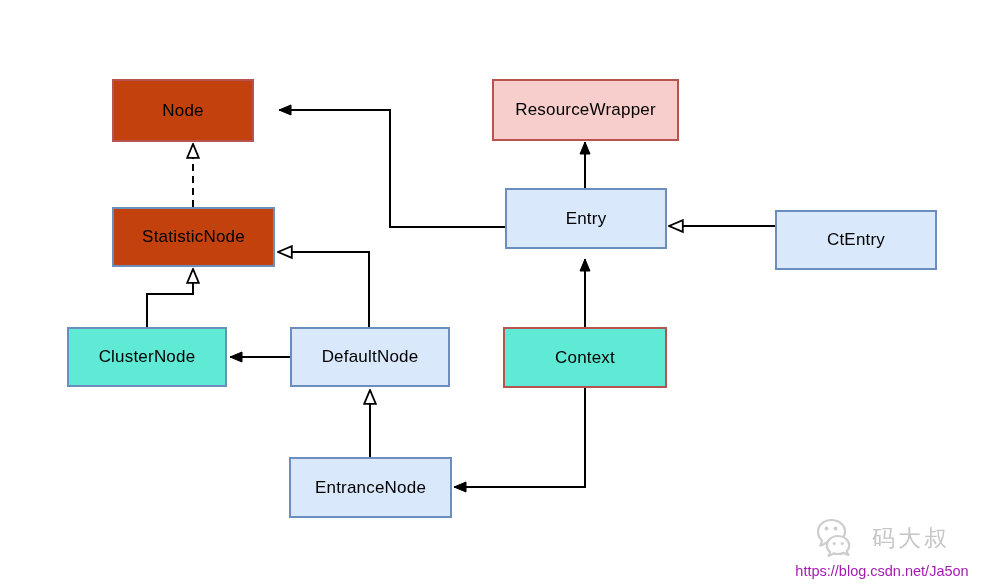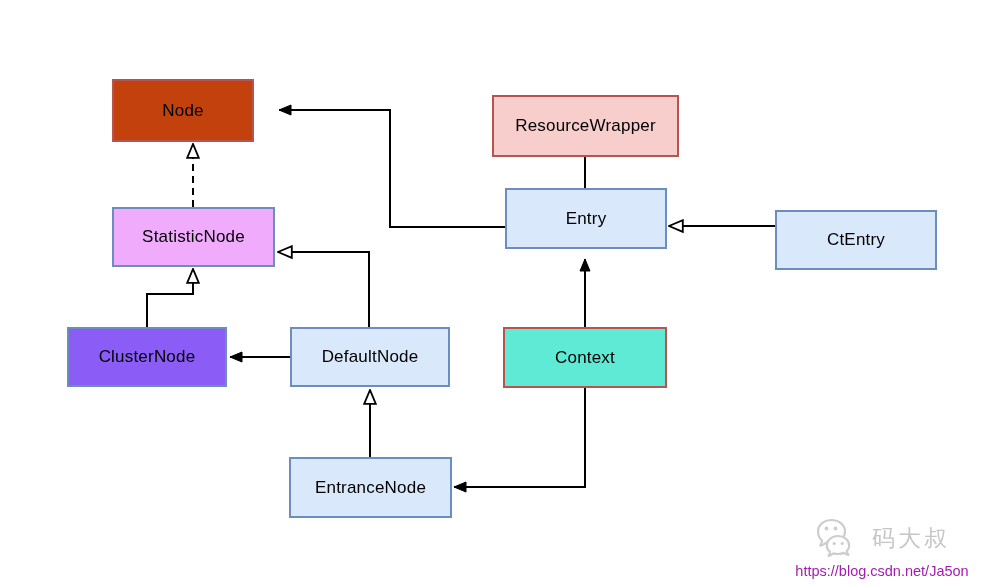--- a/index.html
+++ b/index.html
@@ -49,37 +49,37 @@
       <path d="M369,327 L369,252 L278,252" marker-end="url(#hollow)"></path>
       <path d="M290,357 L230,357" marker-end="url(#filled)"></path>
       <path d="M370,457 L370,390" marker-end="url(#hollow)"></path>
     </g>
   </svg>
 
   <div class="dnode pink" style="left: 112px; top: 79px; width: 142px; height: 63px; background: #c2410c; border-color: rgb(184, 84, 80);">
     <span>Node</span>
   </div>
 
-  <div class="dnode pink" style="left: 492px; top: 79px; width: 187px; height: 62px; background: rgb(248, 206, 204); border-color: rgb(184, 84, 80); margin-top: 16px;">
+  <div class="dnode pink" style="left: 492px; top: 79px; width: 187px; height: 62px; background: rgb(248, 206, 204); border-color: rgb(184, 84, 80);">
     <span>ResourceWrapper</span>
   </div>
 
-  <div class="dnode blue" style="left: 112px; top: 207px; width: 163px; height: 60px; background: #f0abfc; border-color: rgb(108, 142, 191);">
+  <div class="dnode blue" style="left: 112px; top: 207px; width: 163px; height: 60px; background: #c2410c; border-color: rgb(108, 142, 191);">
     <span>StatisticNode</span>
   </div>
 
   <div class="dnode blue" style="left: 505px; top: 188px; width: 162px; height: 61px; background: rgb(218, 232, 252); border-color: rgb(108, 142, 191);">
     <span>Entry</span>
   </div>
 
   <div class="dnode blue" style="left: 775px; top: 210px; width: 162px; height: 60px; background: rgb(218, 232, 252); border-color: rgb(108, 142, 191);">
     <span>CtEntry</span>
   </div>
 
-  <div class="dnode blue" style="left: 67px; top: 327px; width: 160px; height: 60px; background: #8b5cf6; border-color: rgb(108, 142, 191);">
+  <div class="dnode blue" style="left: 67px; top: 327px; width: 160px; height: 60px; background: #5eead4; border-color: rgb(108, 142, 191);">
     <span>ClusterNode</span>
   </div>
 
   <div class="dnode blue" style="left: 290px; top: 327px; width: 160px; height: 60px; background: rgb(218, 232, 252); border-color: rgb(108, 142, 191); text-align: center;">
     <span>DefaultNode</span>
   </div>
 
   <div class="dnode pink" style="left: 503px; top: 327px; width: 164px; height: 61px; background: #5eead4; border-color: rgb(184, 84, 80);">
     <span>Context</span>
   </div>

